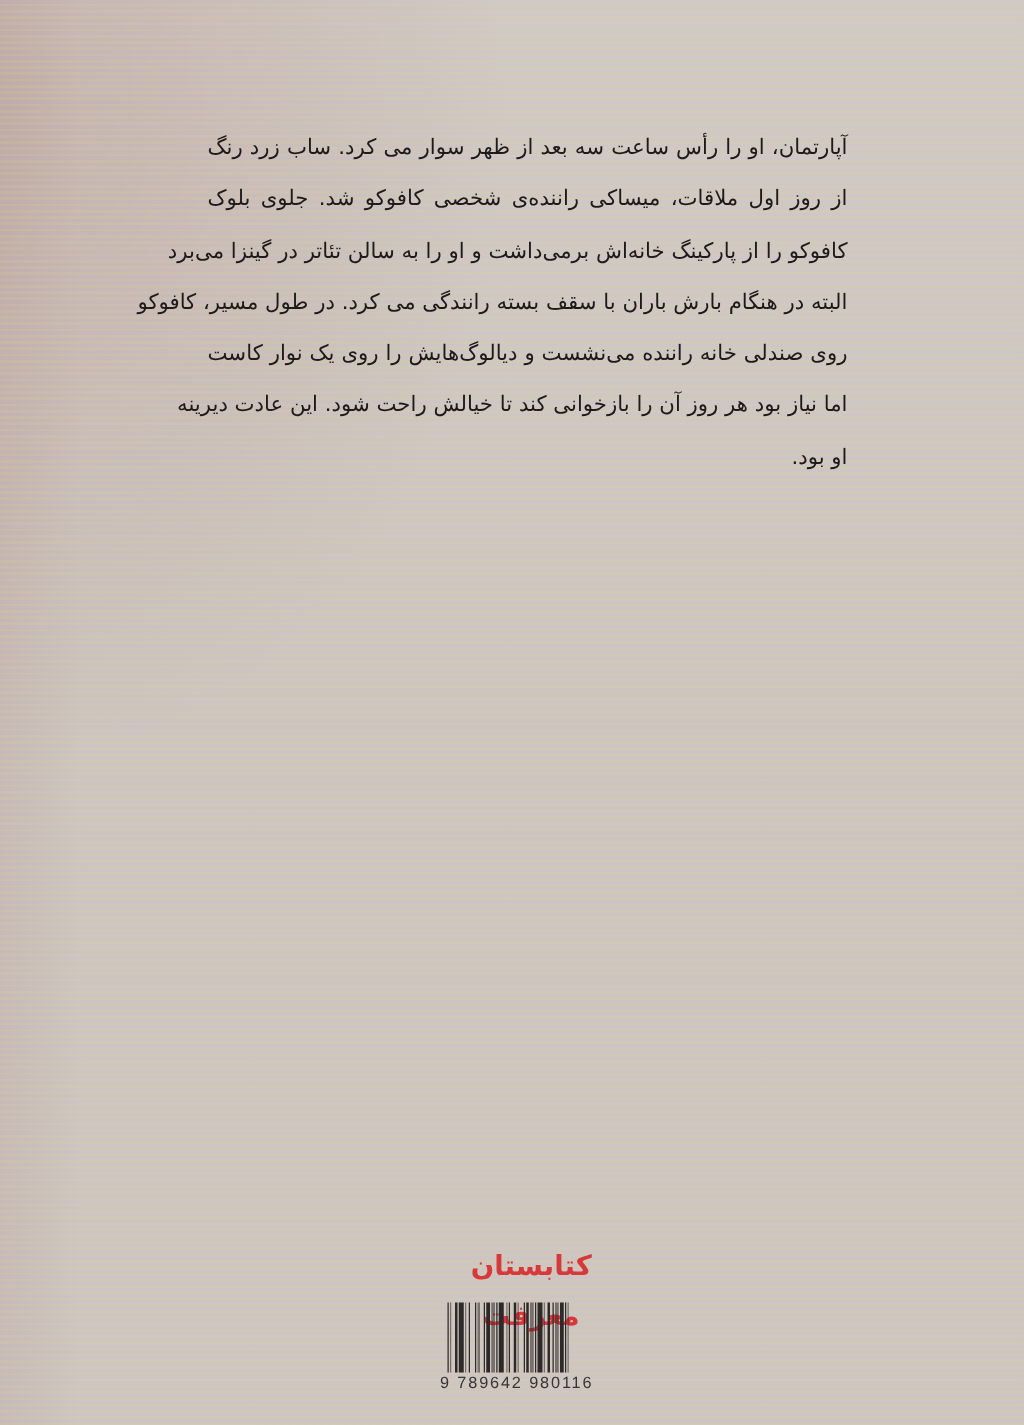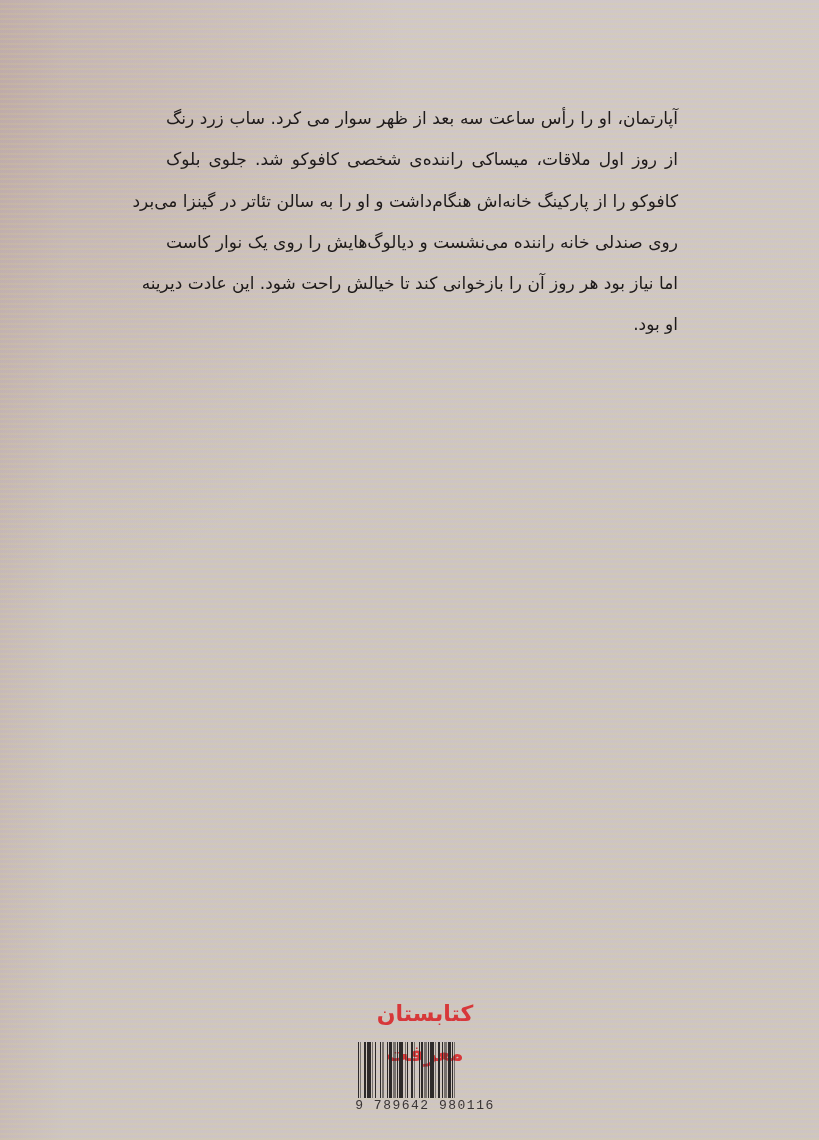--- a/index.html
+++ b/index.html
@@ -83,36 +83,36 @@
     }
     .barcode-bars span {
       display: block;
       height: 100%;
     }
     .barcode-number {
       position: absolute;
       left: 0;
       top: 58px;
       width: 146px;
-      text-align: center;
-      font-family: Liberation Mono, monospace;
+      font-family: Liberation Sans, sans-serif;
       font-size: 13px;
       letter-spacing: 1.5px;
       color: #3a3535;
     }
   </style>
 </head>
 <body>
 
 <div class="page">
 
   <div class="text-block">
     <span class="line">آپارتمان، او را رأس ساعت سه بعد از ظهر سوار می کرد. ساب زرد رنگ</span>
     <span class="line">از روز اول ملاقات، میساکی راننده‌ی شخصی کافوکو شد. جلوی بلوک</span>
-    <span class="line">کافوکو را از پارکینگ خانه‌اش هنگام‌داشت و او را به سالن تئاتر در گینزا می‌برد</span>
+    <span class="line">کافوکو را از پارکینگ خانه‌اش برمی‌داشت و او را به سالن تئاتر در گینزا می‌برد</span>
+    <span class="line">البته در هنگام بارش باران با سقف بسته رانندگی می کرد. در طول مسیر، کافوکو</span>
     <span class="line">روی صندلی خانه راننده می‌نشست و دیالوگ‌هایش را روی یک نوار کاست</span>
     <span class="line">اما نیاز بود هر روز آن را بازخوانی کند تا خیالش راحت شود. این عادت دیرینه</span>
     <span class="line last">او بود.</span>
   </div>
 
   <div class="publisher-logo">کتابستان معرفت</div>
 
   <div class="barcode">
     <div class="barcode-bars" id="barcode-bars">
         <span style="width: 1.15px; background: rgb(46, 42, 42);"></span>

